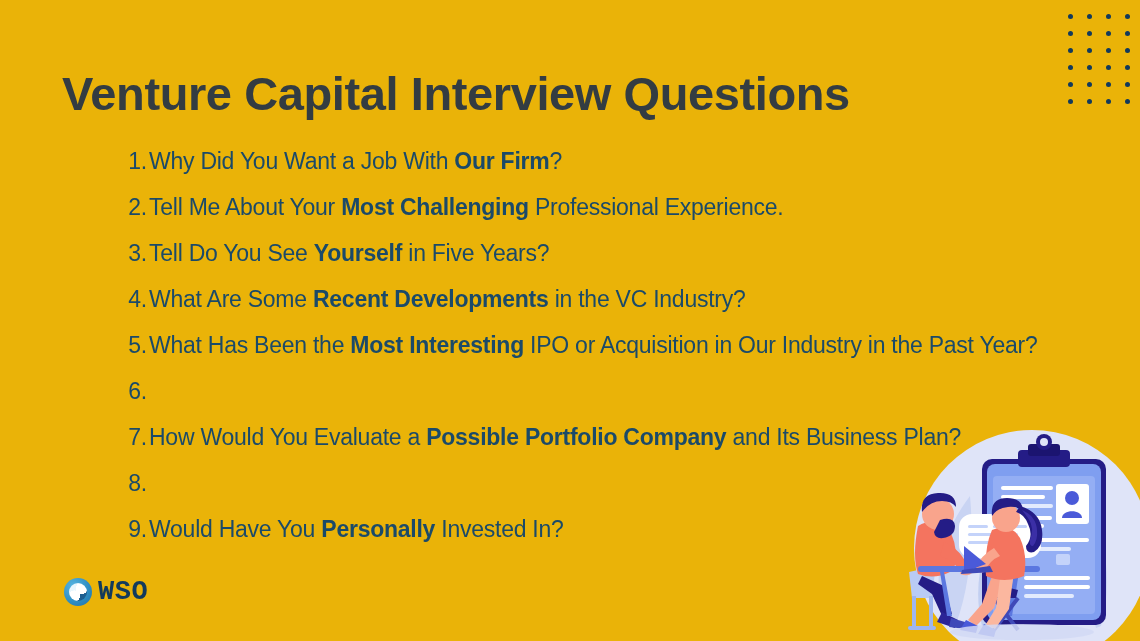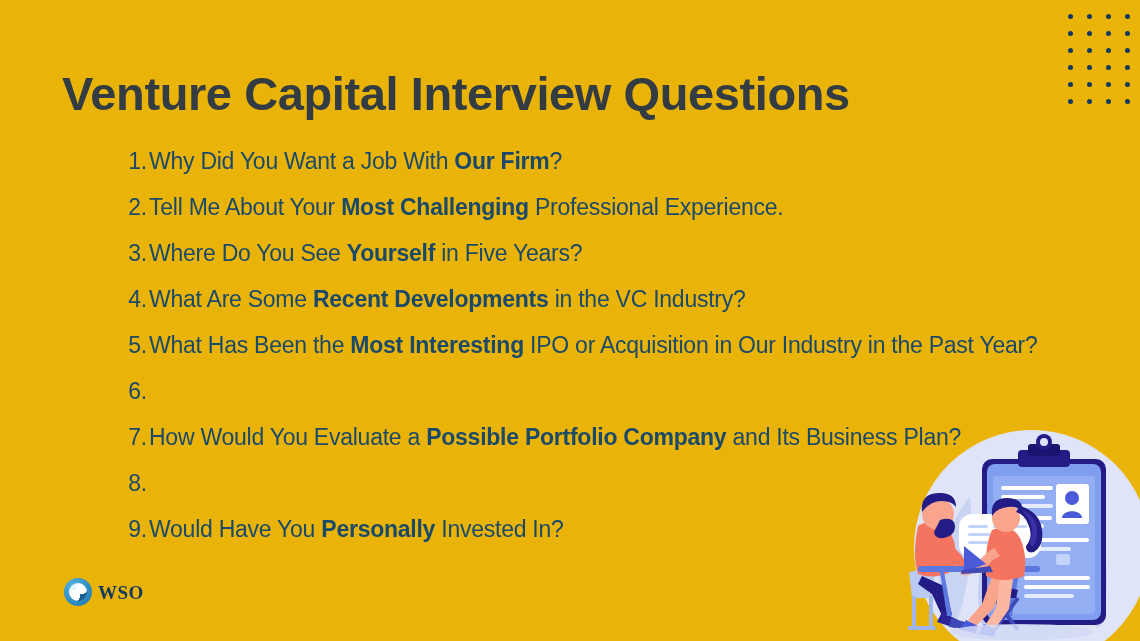--- a/index.html
+++ b/index.html
@@ -103,23 +103,23 @@
     position: absolute;
     left: 5px; top: 5px;
     width: 18px; height: 18px;
     border-radius: 50%;
     background:
       radial-gradient(circle at 70% 30%, #ffffff 0 32%, transparent 33%),
       radial-gradient(circle at 30% 72%, #ffffff 0 30%, transparent 31%),
       linear-gradient(135deg, #e8f6fd 0 45%, #1d5e90 46% 100%);
   }
   #wso-word {
-    font-family: Liberation Serif, serif;
+    font-family: Liberation Mono, monospace;
     font-weight: bold;
-    font-size: 19px;
+    font-size: 27px;
     color: #123a5c;
     letter-spacing: 0.5px;
     line-height: 1;
     text-align: center;
   }
 
   
   #illustration {
     position: absolute;
     right: 0;
@@ -170,21 +170,21 @@
       <span class="q-text"><span>Why Did You Want a Job With </span><b>Our Firm</b><span>?</span></span>
     </li>
 
     <li class="q-row">
       <span class="q-num">2.</span>
       <span class="q-text"><span>Tell Me About Your </span><b>Most Challenging</b><span> Professional Experience.</span></span>
     </li>
 
     <li class="q-row">
       <span class="q-num">3.</span>
-      <span class="q-text"><span>Where Do You See </span><b>Yourself</b><span> in Five Years?</span></span>
+      <span class="q-text"><span>Tell Do You See </span><b>Yourself</b><span> in Five Years?</span></span>
     </li>
 
     <li class="q-row">
       <span class="q-num">4.</span>
       <span class="q-text"><span>What Are Some </span><b>Recent Developments</b><span> in the VC Industry?</span></span>
     </li>
 
     <li class="q-row">
       <span class="q-num">5.</span>
       <span class="q-text"><span>What Has Been the </span><b>Most Interesting</b><span> IPO or Acquisition in Our Industry in the Past Year?</span></span>

